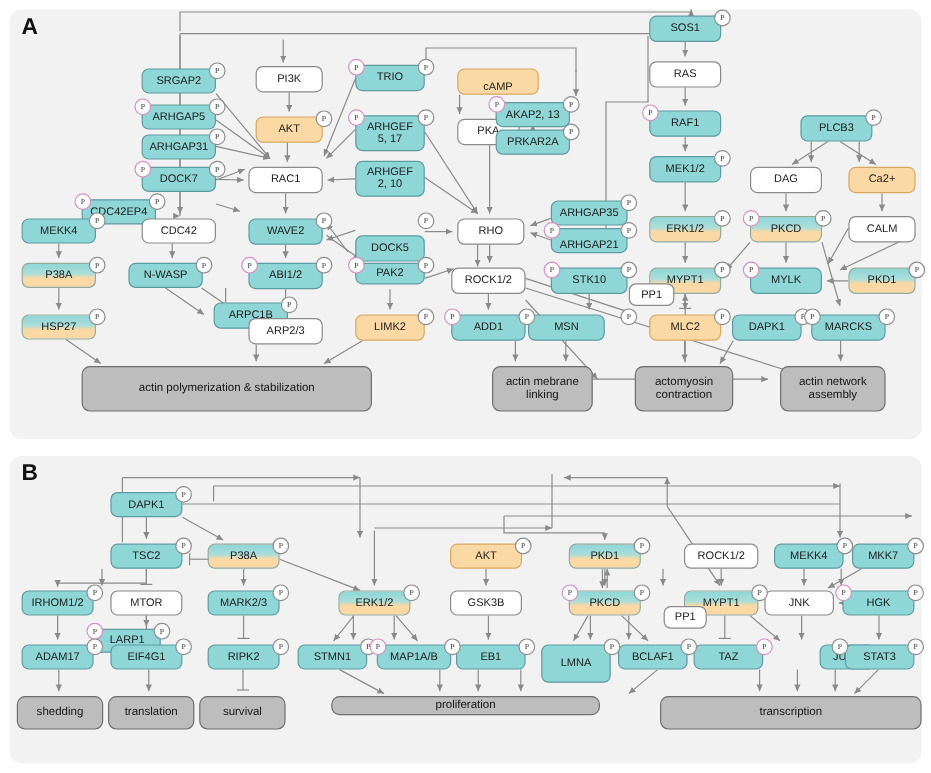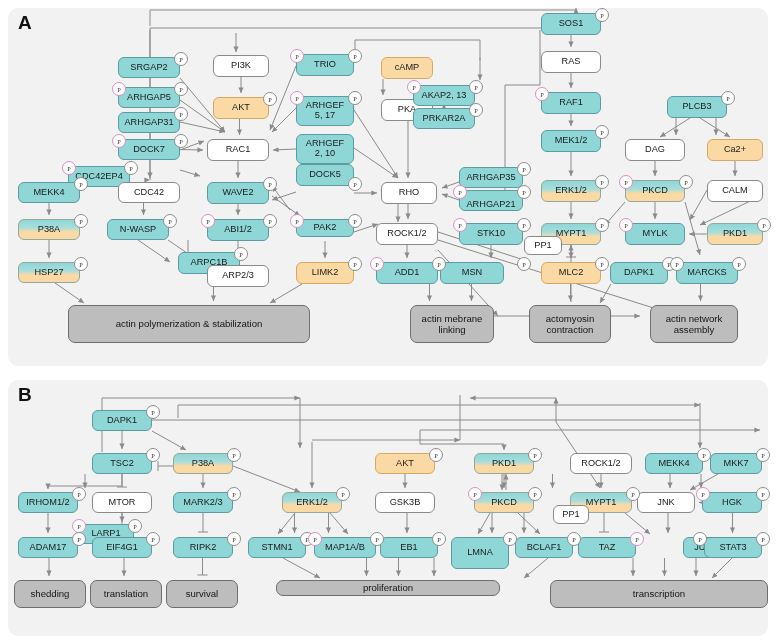--- a/index.html
+++ b/index.html
@@ -298,34 +298,34 @@
       <div class="pbadge pink" style="left: 290px; top: 49px;">P</div>
       <div class="pbadge" style="left: 348px; top: 49px;">P</div>
       <div class="node teal" style="left: 296px; top: 96px; width: 58px; height: 30px;">
         <span>ARHGEF<br>5, 17</span>
       </div>
       <div class="pbadge pink" style="left: 290px; top: 91px;">P</div>
       <div class="pbadge" style="left: 348px; top: 91px;">P</div>
       <div class="node teal" style="left: 296px; top: 134px; width: 58px; height: 30px;">
         <span>ARHGEF<br>2, 10</span>
       </div>
-      <div class="node teal" style="left: 296px; top: 164px; width: 58px; height: 22px;">
+      <div class="node teal" style="left: 296px; top: 196px; width: 58px; height: 22px;">
         <span>DOCK5</span>
       </div>
       <div class="pbadge" style="left: 348px; top: 177px;">P</div>
       <div class="node teal" style="left: 296px; top: 219px; width: 58px; height: 18px;">
         <span>PAK2</span>
       </div>
       <div class="pbadge pink" style="left: 290px; top: 214px;">P</div>
       <div class="pbadge" style="left: 348px; top: 214px;">P</div>
       <div class="node orange" style="left: 296px; top: 262px; width: 58px; height: 22px;">
         <span>LIMK2</span>
       </div>
       <div class="pbadge" style="left: 348px; top: 257px;">P</div>
-      <div class="node orange" style="left: 381px; top: 57px; width: 52px; height: 22px;">
+      <div class="node orange" style="left: 381px; top: 57px; width: 68px; height: 22px; align-items: flex-end;">
         <span>cAMP</span>
       </div>
       <div class="node white" style="left: 381px; top: 99px; width: 52px; height: 22px;">
         <span>PKA</span>
       </div>
       <div class="node teal" style="left: 413px; top: 85px; width: 62px; height: 21px;">
         <span>AKAP2, 13</span>
       </div>
       <div class="pbadge pink" style="left: 407px; top: 80px;">P</div>
       <div class="pbadge" style="left: 469px; top: 80px;">P</div>

